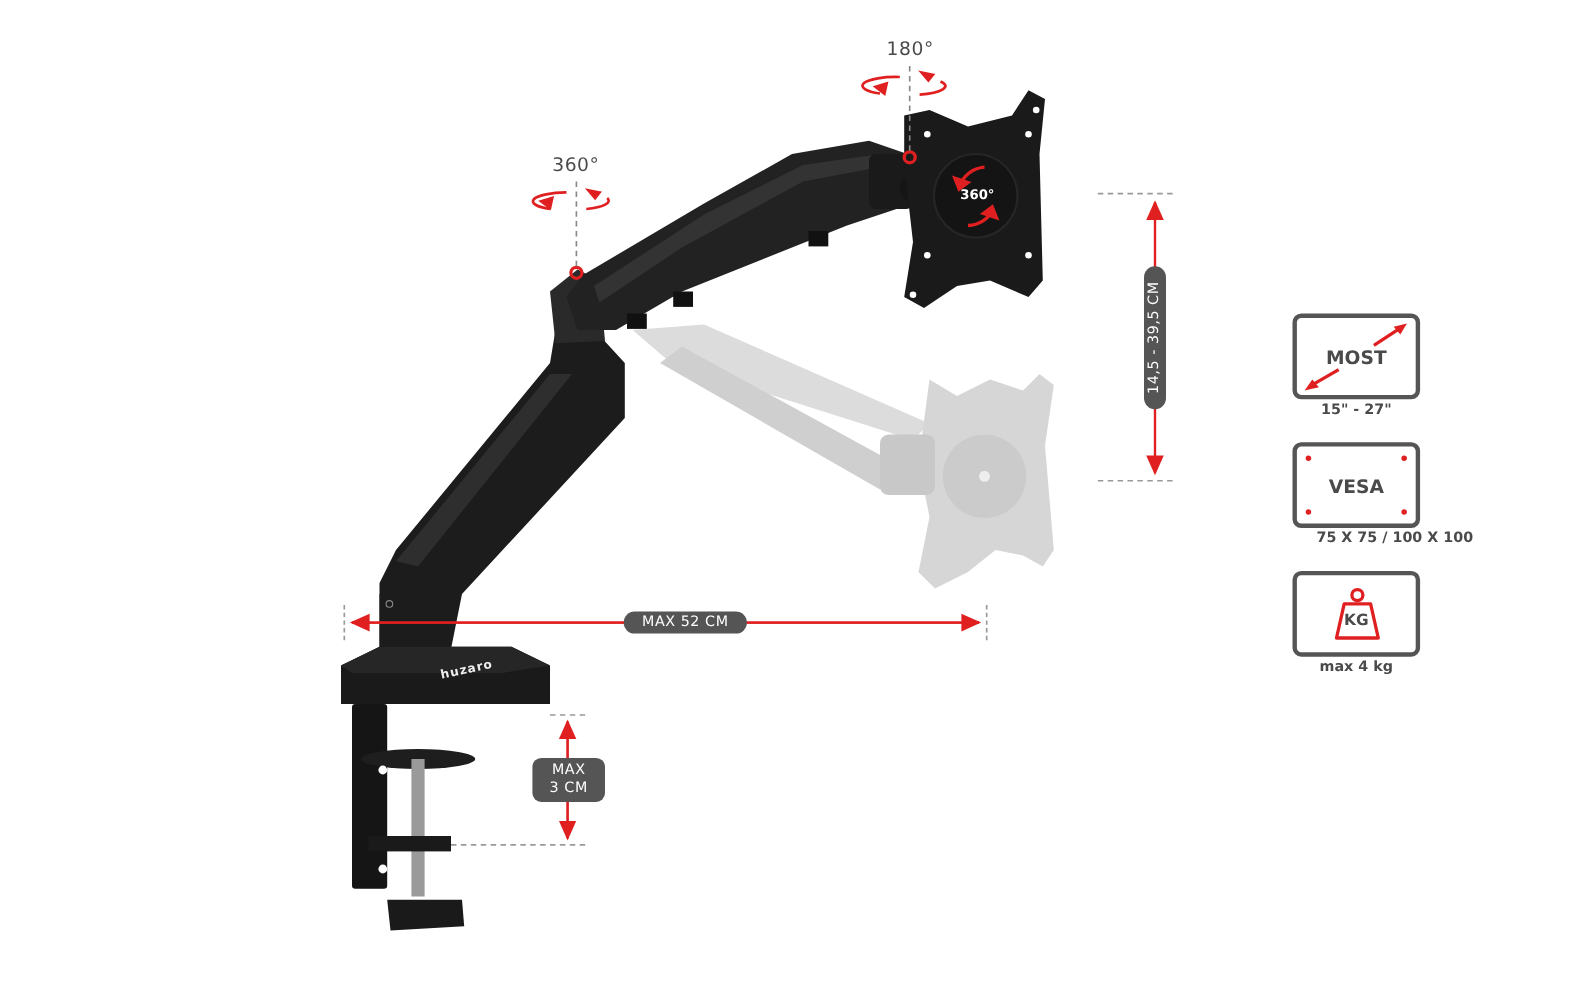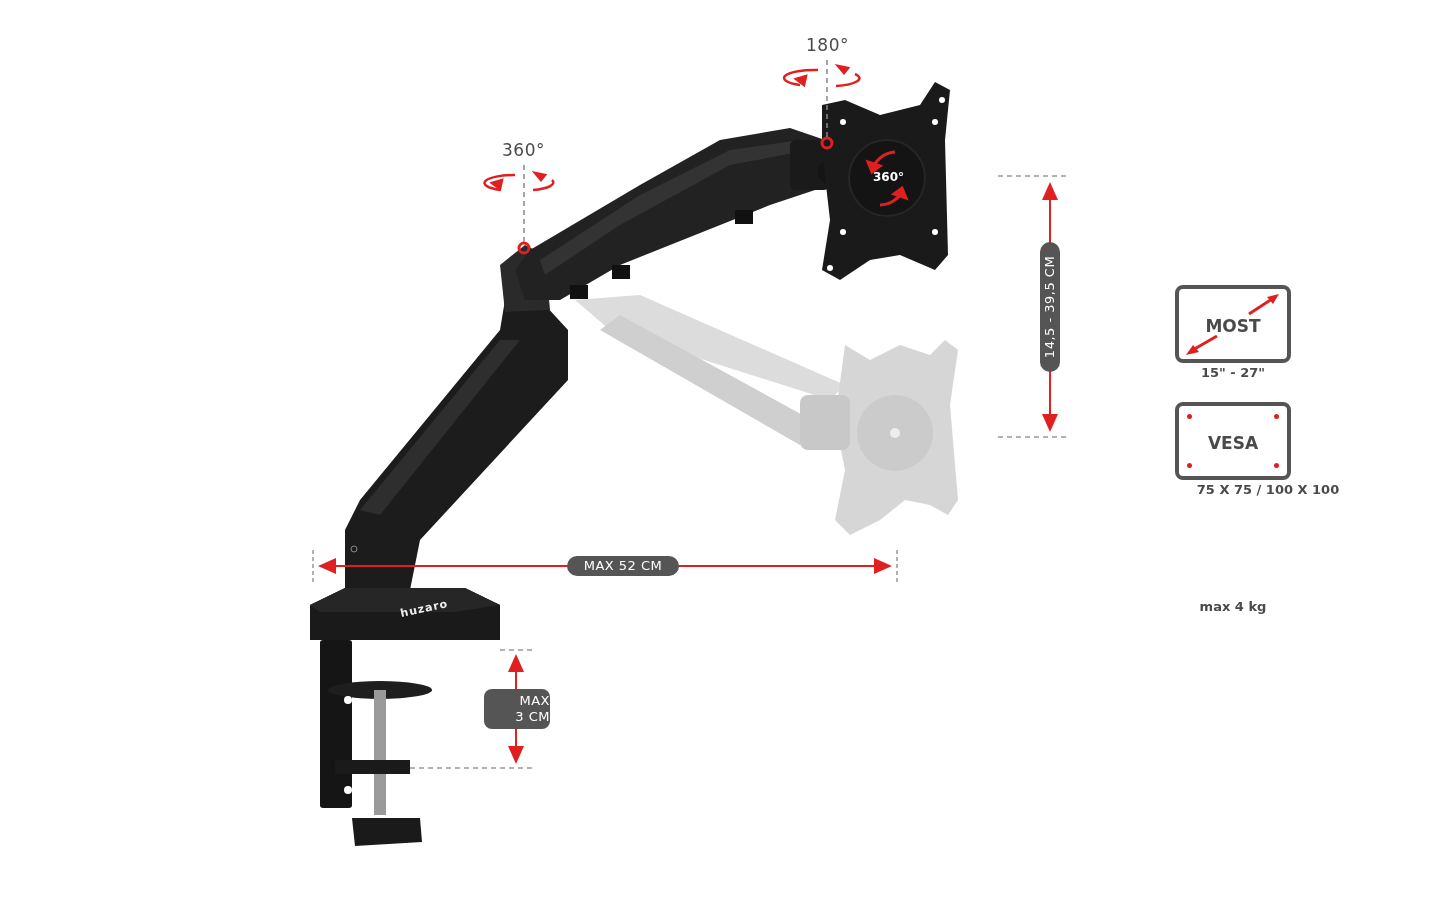--- a/index.html
+++ b/index.html
@@ -125,21 +125,21 @@
   <div class="abs" style="left:400px;top:602px;color:#eee;font-size:11px;font-weight:bold;transform:rotate(-12deg);letter-spacing:1px;">huzaro</div>
 
   <div class="deg-label" style="left:502px;top:140px;">360°</div>
   <div class="deg-label" style="left:806px;top:35px;">180°</div>
   <div class="abs" style="left:873px;top:170px;color:#fff;font-weight:bold;font-size:12px;">360°</div>
 
   <div class="pill" style="left:549px;top:556px;width:112px;height:20px;margin-left:18px;">MAX 52 CM</div>
   <div class="pill" style="left:1040px;top:242px;width:20px;height:130px;">
     <span style="display:block;transform:rotate(-90deg);white-space:nowrap;">14,5 - 39,5 CM</span>
   </div>
-  <div class="pill" style="left:484px;top:689px;width:66px;height:40px;flex-direction:column;border-radius:8px;align-items:flex-end;">
+  <div class="pill" style="left:484px;top:689px;width:66px;height:40px;flex-direction:column;border-radius:8px;">
     <span>MAX</span>
     <span>3 CM</span>
   </div>
 
   <div class="spec-box" style="left:1175px;top:285px;">
     <svg class="abs" style="left:0;top:0;" width="108" height="70">
       <line x1="70" y1="25" x2="96" y2="8" stroke="#e02020" stroke-width="3"></line>
       <path d="M100,5 L88,8 L94,15 Z" fill="#e02020"></path>
       <line x1="38" y1="47" x2="12" y2="62" stroke="#e02020" stroke-width="3"></line>
       <path d="M7,66 L20,63 L14,56 Z" fill="#e02020"></path>
@@ -150,15 +150,22 @@
 
   <div class="spec-box" style="left:1175px;top:402px;">
     <div class="dot" style="left:8px;top:8px;"></div>
     <div class="dot" style="right:8px;top:8px;"></div>
     <div class="dot" style="left:8px;bottom:8px;"></div>
     <div class="dot" style="right:8px;bottom:8px;"></div>
     <div class="spec-title" style="top:27px;">VESA</div>
   </div>
   <div class="spec-caption" style="left:1188px;top:482px;">75 X 75 / 100 X 100</div>
 
+  <div class="spec-box" style="left:1175px;top:519px;">
+    <svg class="abs" style="left:33px;top:8px;" width="44" height="56">
+      <circle cx="22" cy="10" r="5" fill="none" stroke="#e02020" stroke-width="3"></circle>
+      <path d="M10,18 L34,18 L41,49 L3,49 Z" fill="none" stroke="#e02020" stroke-width="3" stroke-linejoin="round"></path>
+    </svg>
+    <div class="spec-title" style="top:33px;font-size:14px;">KG</div>
+  </div>
   <div class="spec-caption" style="left:1153px;top:599px;">max 4 kg</div>
 
 </div>
 
 </body></html>

